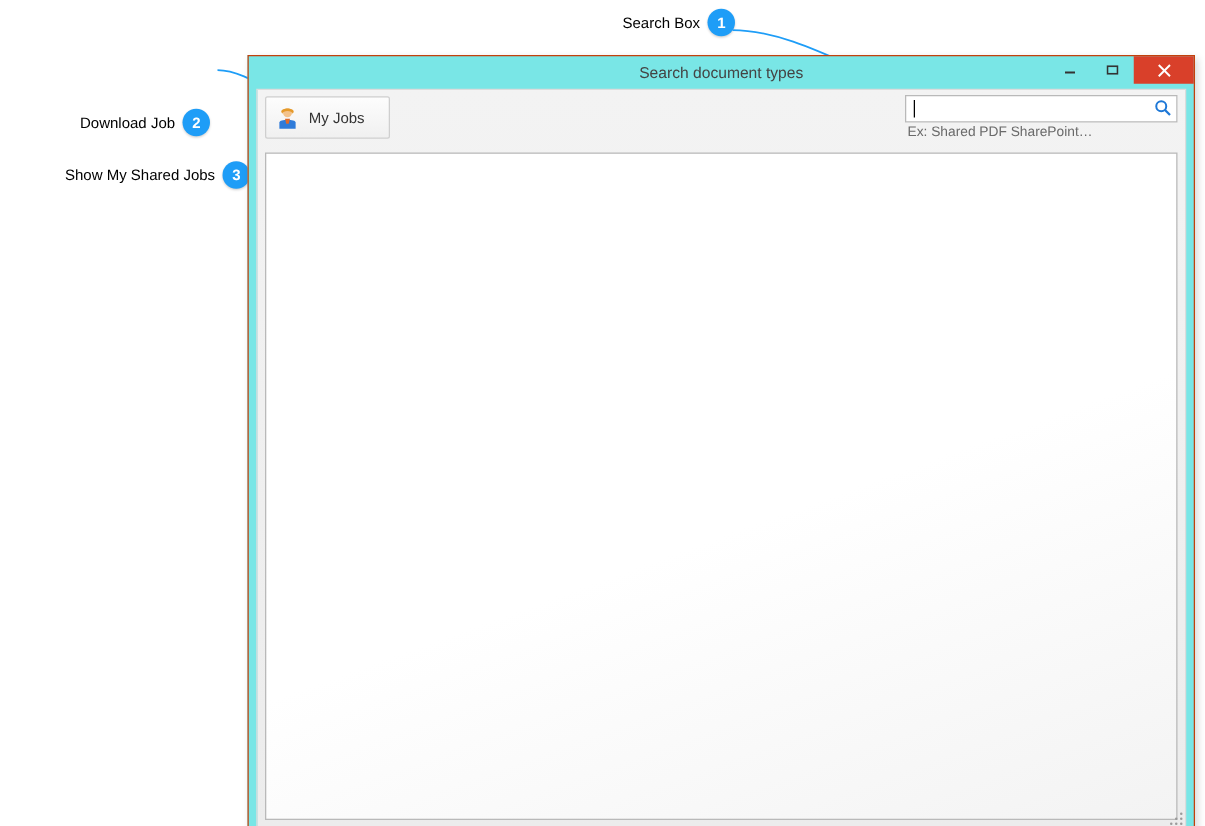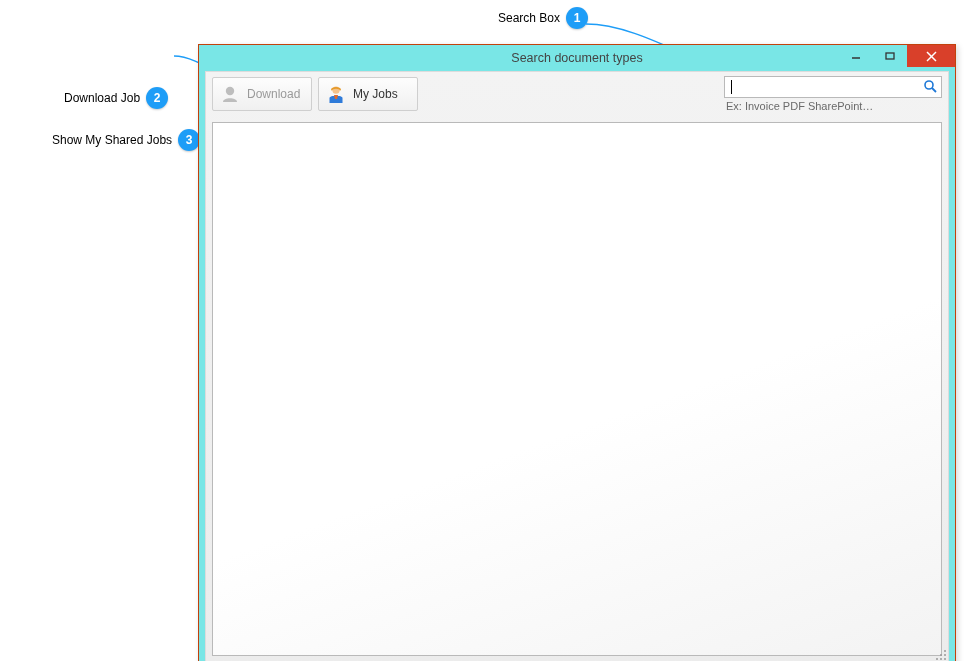--- a/index.html
+++ b/index.html
@@ -171,29 +171,20 @@
             <line x1="1" y1="1" x2="10" y2="10" stroke="#fff" stroke-width="1.5"></line>
             <line x1="10" y1="1" x2="1" y2="10" stroke="#fff" stroke-width="1.5"></line>
           </svg>
       </div>
     </div>
   </div>
 
   <div class="client">
     <div class="toolbar">
 
-      <div class="tool-btn disabled">
-        <span class="ico">
-          <svg width="20" height="20" viewBox="0 0 20 20">
-            <circle cx="10" cy="7" r="4.2" fill="#bdbdbd"></circle>
-            <path d="M3 18 C3 13, 17 13, 17 18 Z" fill="#bdbdbd"></path>
-          </svg>
-        </span>
-        <span>Download</span>
-      </div>
 
       <div class="tool-btn">
         <span class="ico">
           <svg width="20" height="20" viewBox="0 0 20 20">
             <circle cx="10" cy="6.2" r="3.6" fill="#f3c28b"></circle>
             <path d="M5 5.5 C5 2, 15 2, 15 5.5 L14 7 C14 4, 6 4, 6 7 Z" fill="#e59a2b"></path>
             <path d="M3.5 19 L3.5 14 C3.5 11, 16.5 11, 16.5 14 L16.5 19 Z" fill="#2f7bd9"></path>
             <path d="M8 11 L12 11 L11 15 L9 15 Z" fill="#e06a2a"></path>
           </svg>
         </span>
@@ -204,21 +195,21 @@
         <div class="search-box">
           <span class="caret"></span>
           <input type="text" placeholder="" value="" style="">
           <span class="search-icon">
             <svg width="14" height="14" viewBox="0 0 14 14">
               <circle cx="6" cy="6" r="4" fill="none" stroke="#1e78d7" stroke-width="1.6"></circle>
               <line x1="9" y1="9" x2="13" y2="13" stroke="#1e78d7" stroke-width="1.8"></line>
             </svg>
           </span>
         </div>
-        <div class="search-hint">Ex: Invoice PDF SharePoint…</div>
+        <div class="search-hint">Ex: Shared PDF SharePoint…</div>
       </div>
     </div>
 
     <div class="content-pane"></div>
 
     <svg class="resize-grip" viewBox="0 0 12 12">
       <circle cx="10" cy="2" r="1" fill="#9a9a9a"></circle>
       <circle cx="6" cy="6" r="1" fill="#9a9a9a"></circle>
       <circle cx="10" cy="6" r="1" fill="#9a9a9a"></circle>
       <circle cx="2" cy="10" r="1" fill="#9a9a9a"></circle>

